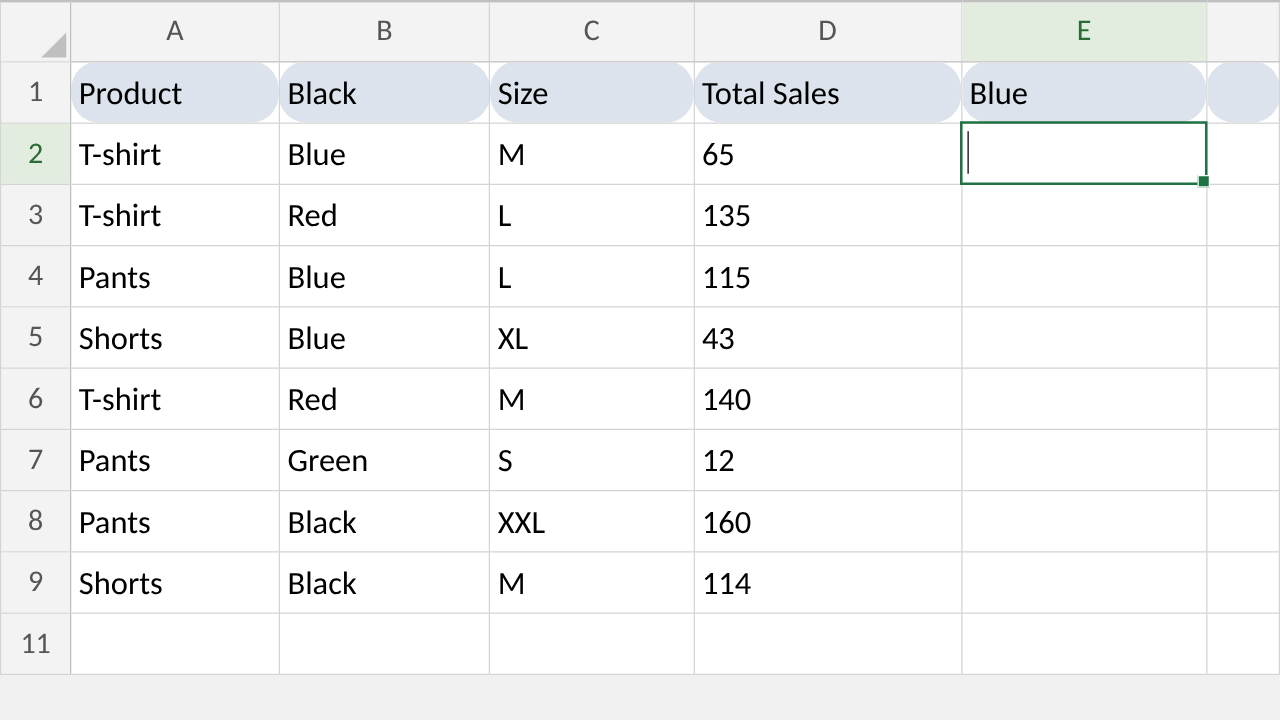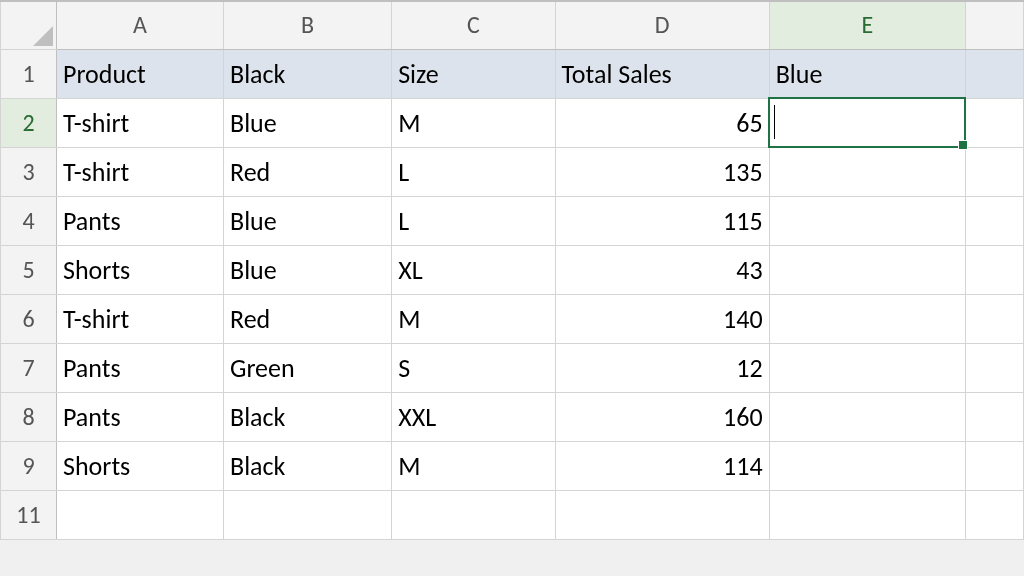--- a/index.html
+++ b/index.html
@@ -75,23 +75,24 @@
     background: #e2ecdf;
     color: #2a6b34;
   }
   .col-head.active {
     background: #e2ecdf;
     color: #2a6b34;
   }
   
   .r1 td.datacell {
     background: #dde3ec;
-  }
-  
-  .num { text-align: right; }
+    border-radius: 22px;
+  }
+  
+  .num { text-align: left; }
   
   col.c-rh { width: 56px; }
   col.c-a  { width: 170px; }
   col.c-b  { width: 172px; }
   col.c-c  { width: 168px; }
   col.c-d  { width: 218px; }
   col.c-e  { width: 202px; }
   col.c-f  { width: 60px; }
   
   .sel {

